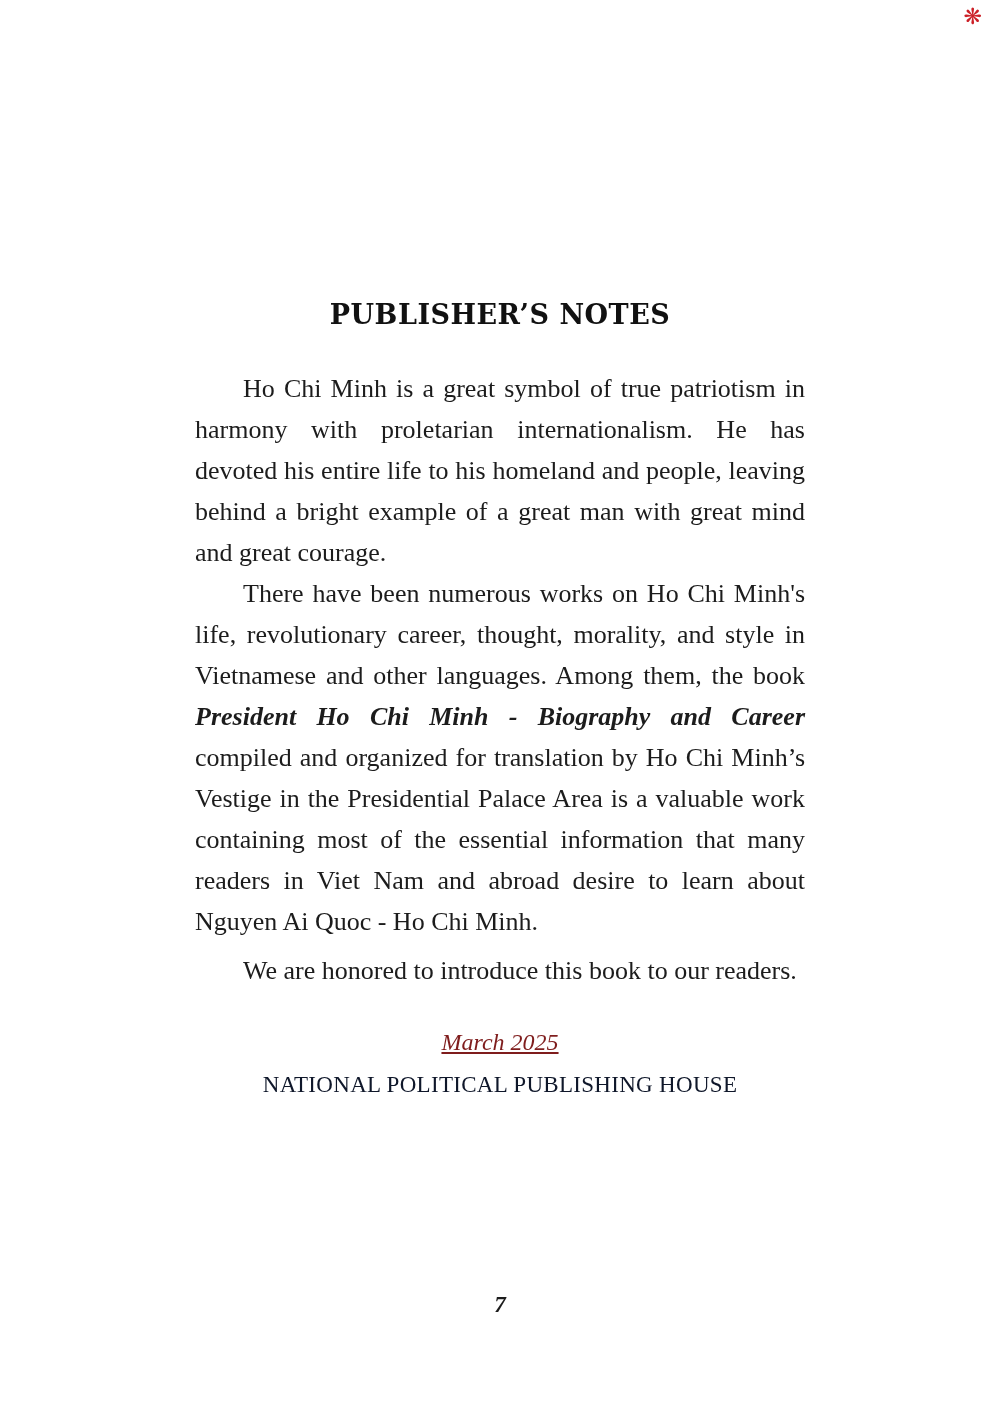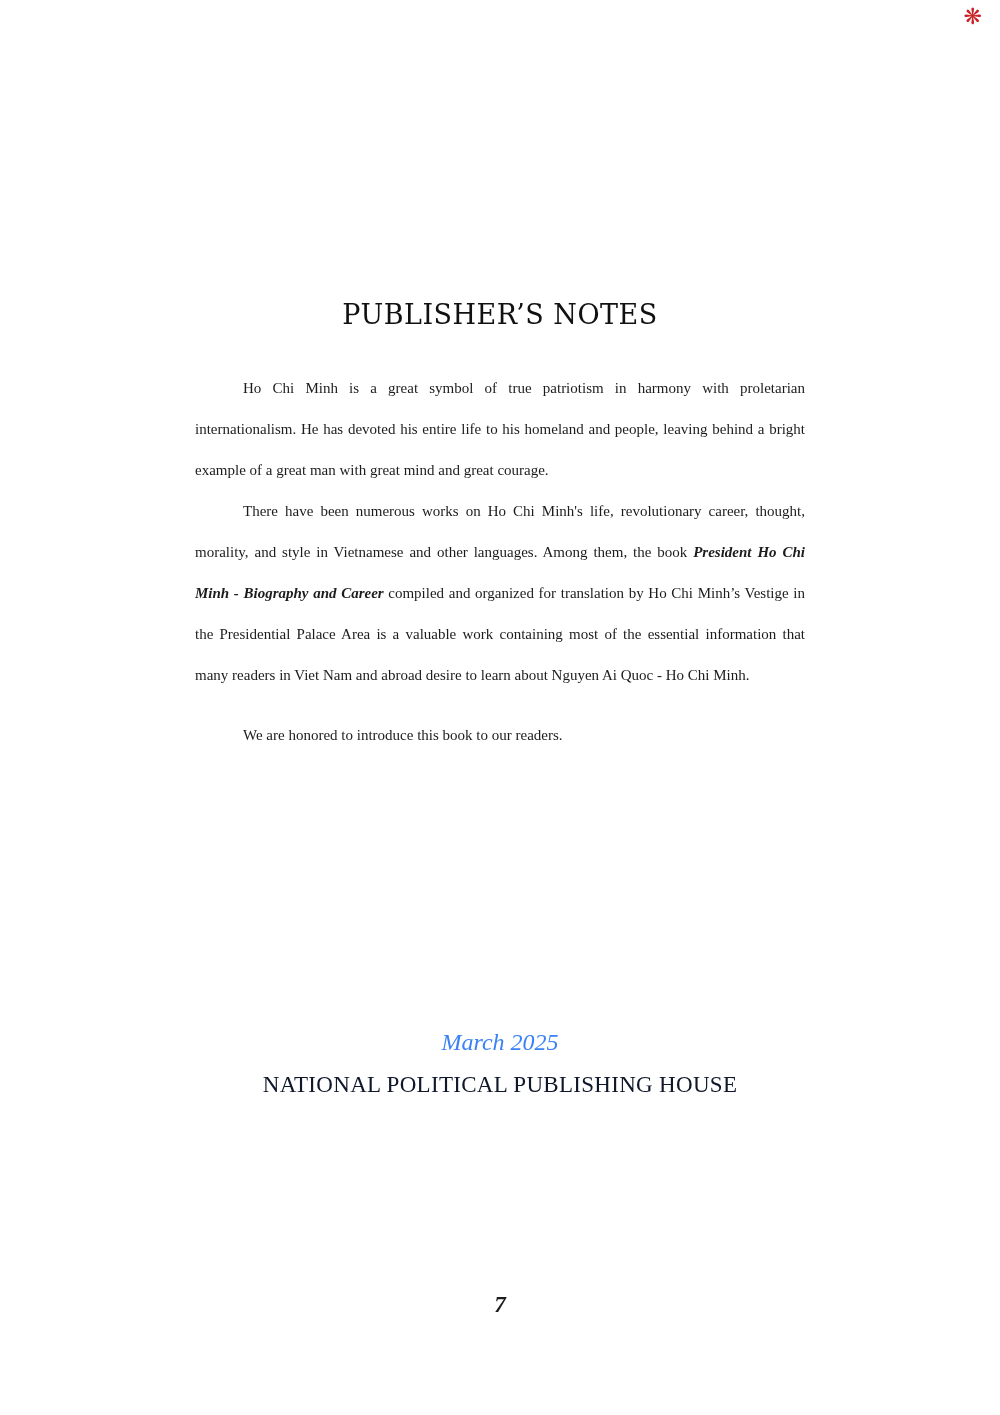--- a/index.html
+++ b/index.html
@@ -26,58 +26,59 @@
     line-height: 1;
     font-family: "DejaVu Sans", sans-serif;
   }
   .page-title {
     position: absolute;
     top: 281px;
     left: 0;
     width: 100%;
     text-align: center;
     font-family: "DejaVu Serif", serif;
-    font-weight: 400;
+    font-weight: 700;
     font-size: 27px;
     letter-spacing: 0.5px;
     color: #111111;
   }
   .body-text {
     position: absolute;
     top: 368px;
     left: 195px;
     width: 610px;
-    font-size: 15px;
+    font-size: 26px;
     line-height: 41px;
     text-align: justify;
     color: #1c1c1c;
   }
   .body-text p {
     margin: 0;
     text-indent: 48px;
   }
   .body-text p.last-body-para {
-    margin-top: 19px;
+    margin-top: 8px;
   }
   .book-title-emphasis {
     font-weight: 700;
     font-style: italic;
   }
   .signature-block {
     position: absolute;
     top: 1022px;
     left: 0;
     width: 100%;
     text-align: center;
   }
   .signature-date {
     font-style: italic;
     font-size: 24px;
     line-height: 40px;
-    color: #3b82f6;
+    color: #7f1d1d;
+    text-decoration: underline;
   }
   .publisher-name {
     font-size: 23px;
     line-height: 46px;
     letter-spacing: 0.3px;
     color: #0f172a;
   }
   .page-number {
     position: absolute;
     top: 1292px;

